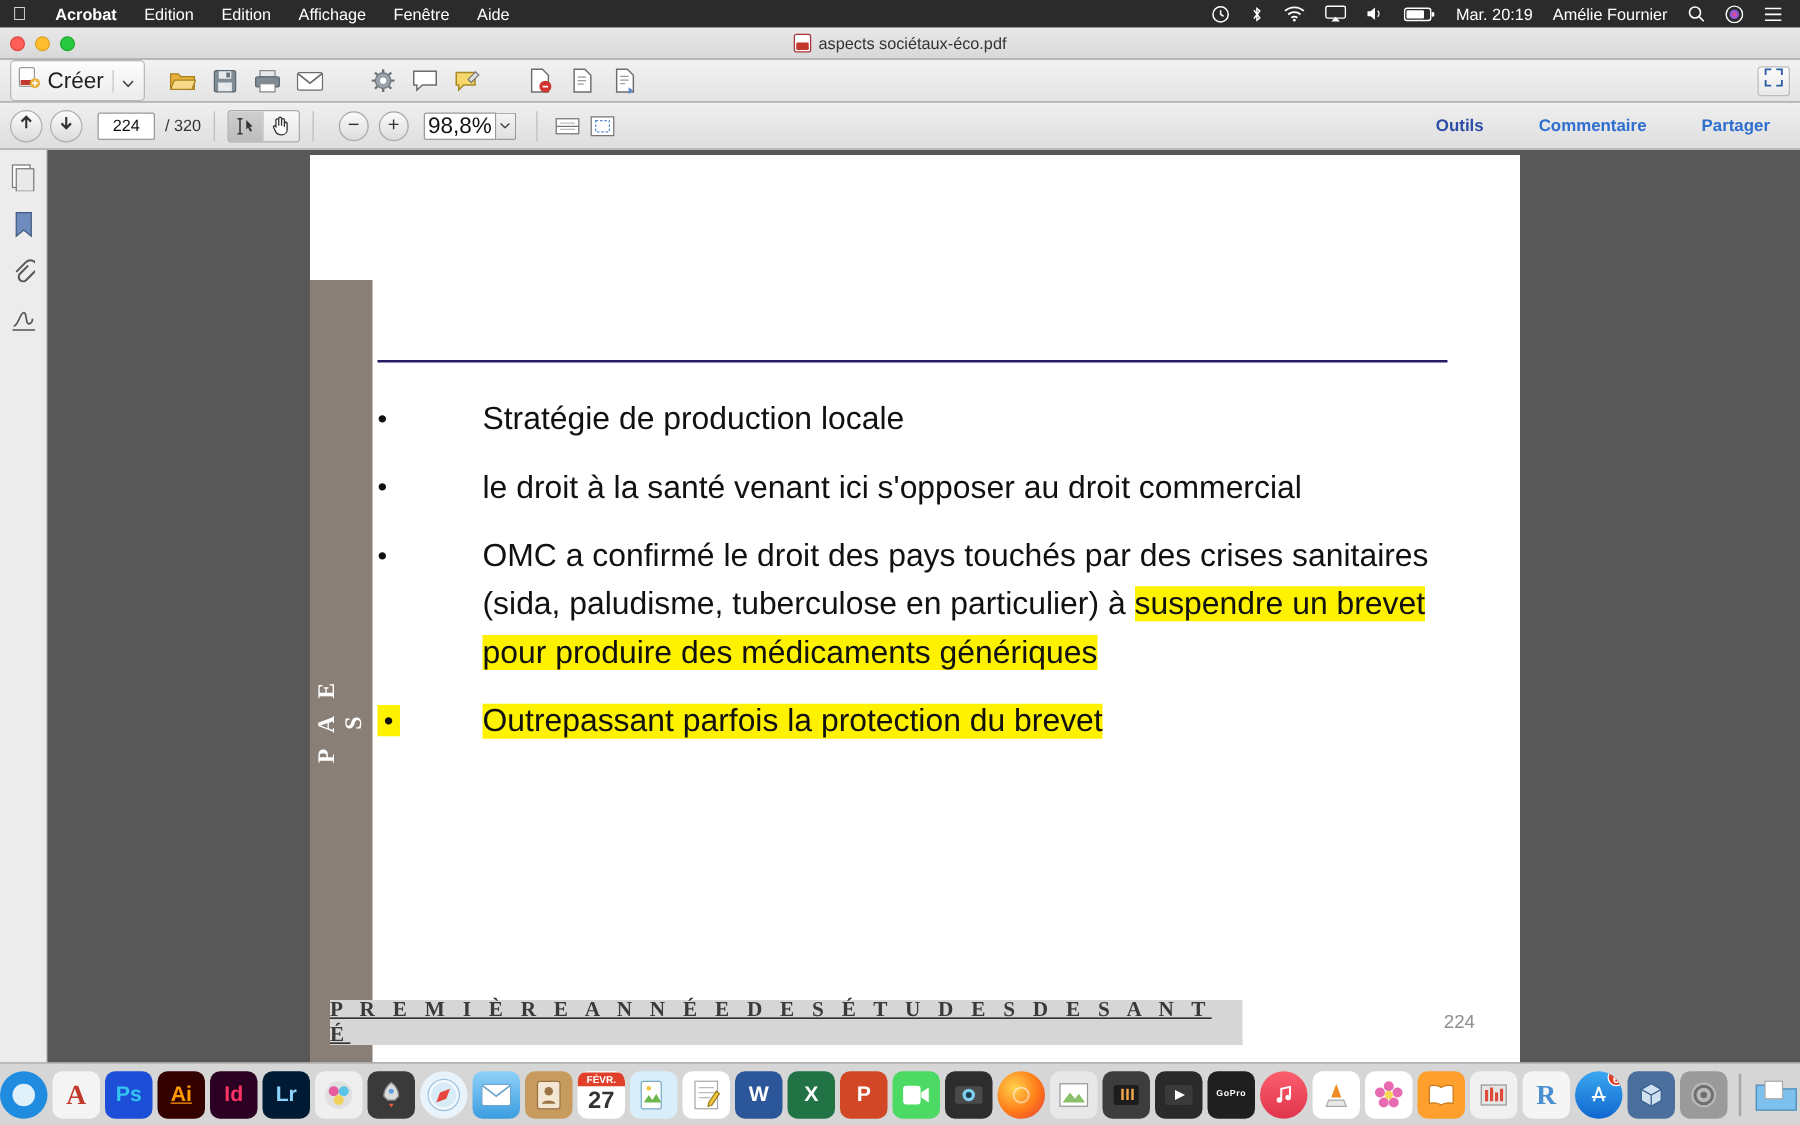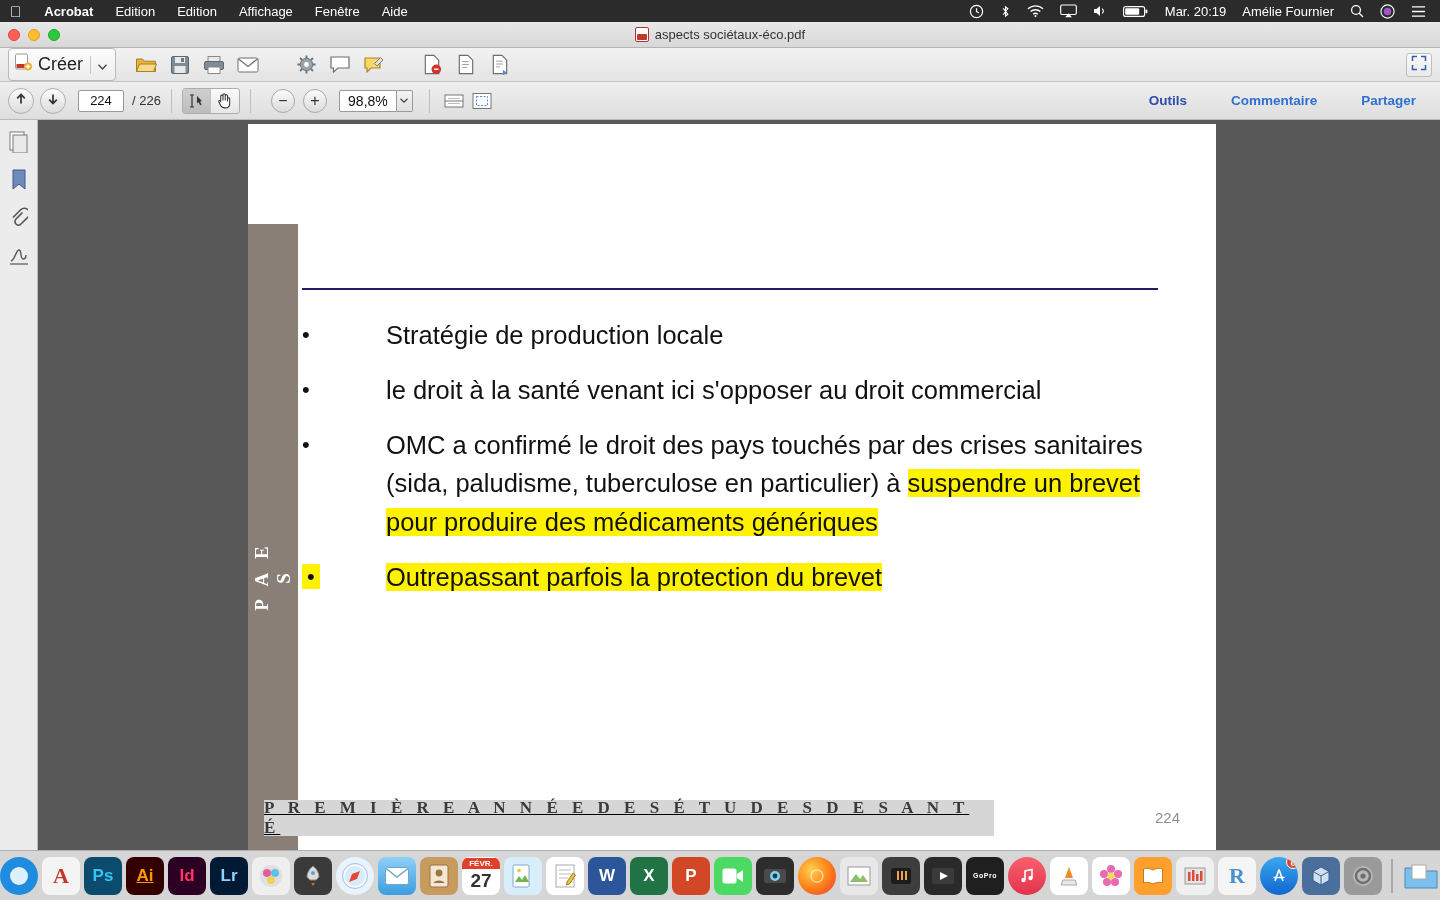--- a/index.html
+++ b/index.html
@@ -111,21 +111,21 @@
   .toolgroup .tg.sel { background: linear-gradient(#cfcfcf, #bcbcbc); }
   .zoomgrp { display: flex; align-items: center; gap: 8px; margin-left: 10px; }
   .zoomcircle {
     width: 24px; height: 24px; border-radius: 50%;
     background: linear-gradient(#fbfbfb, #dcdcdc); border: 1px solid #a8a8a8;
     display: flex; align-items: center; justify-content: center;
     font-size: 16px; color: #333; line-height: 1;
   }
   .zoomval {
     width: 58px; height: 22px; background: #fff; border: 1px solid #999;
-    border-radius: 2px 0 0 2px; font-size: 14px; color: #111;
+    border-radius: 2px 0 0 2px; font-size: 18px; color: #111;
     display: flex; align-items: center; justify-content: center;
   }
   .zoomcaret {
     width: 16px; height: 22px; border: 1px solid #999; border-left: none;
     border-radius: 0 2px 2px 0; background: linear-gradient(#f4f4f4, #e0e0e0);
     display: flex; align-items: center; justify-content: center;
   }
   .rightlinks { margin-left: auto; display: flex; align-items: flex-end; gap: 16px; padding-right: 10px; }
   .rightlinks a {
     font-size: 13.5px; font-weight: bold; padding: 0 14px; text-decoration: none;
@@ -412,21 +412,21 @@
   </div>
   <div class="navbtn" style="margin-left:6px;">
     <span>
       <svg width="14" height="14" viewBox="0 0 14 14">
           <path d="M7 11.5v-9M3.2 7.7L7 11.5l3.8-3.8" fill="none" stroke="#333" stroke-width="1.7"></path>
         </svg>
     </span>
   </div>
 
   <div class="pagefield">224</div>
-  <div class="pagecount">/ 226</div>
+  <div class="pagecount">/ 320</div>
 
   <div class="vsep"></div>
 
   <div class="toolgroup">
     <div class="tg sel">
       <svg width="16" height="16" viewBox="0 0 16 16">
           <path d="M4 2v12M2 2h4M2 14h4" stroke="#333" stroke-width="1.2" fill="none"></path>
           <path d="M9 3l5 5-2 .5 1.6 3-1.5.8L10.5 9 9 10.5z" fill="#333"></path>
         </svg>
     </div>
@@ -542,21 +542,21 @@
 
 <div class="dock">
 
   <div class="dockicon rounded-circle" style="background:#1f8ce0;">
     <svg width="30" height="30" viewBox="0 0 30 30">
         <circle cx="15" cy="15" r="13" fill="#1f8ce0"></circle>
         <circle cx="15" cy="15" r="9" fill="#dff0fb"></circle>
       </svg>
   </div>
   <div class="dockicon" style="background:#f4f4f4;color:#c0392b;font-size:22px;font-family:'Liberation Serif',serif;">A</div>
-  <div class="dockicon" style="background:#0c4a6e;color:#31c5f0;">Ps</div>
+  <div class="dockicon" style="background:#1d4ed8;color:#31c5f0;">Ps</div>
   <div class="dockicon" style="background:#330000;color:#ff9a00;text-decoration:underline;">Ai</div>
   <div class="dockicon" style="background:#2b0022;color:#ff3366;">Id</div>
   <div class="dockicon" style="background:#001a33;color:#8cd3ff;">Lr</div>
   <div class="dockicon" style="background:#efefef;">
     <svg width="26" height="26" viewBox="0 0 26 26">
         <circle cx="13" cy="13" r="11" fill="#e0e0e0"></circle>
         <circle cx="9" cy="10" r="4" fill="#e85aa0"></circle>
         <circle cx="17" cy="10" r="4" fill="#5ac4e8"></circle>
         <circle cx="13" cy="17" r="4" fill="#f2d15a"></circle>
       </svg>

